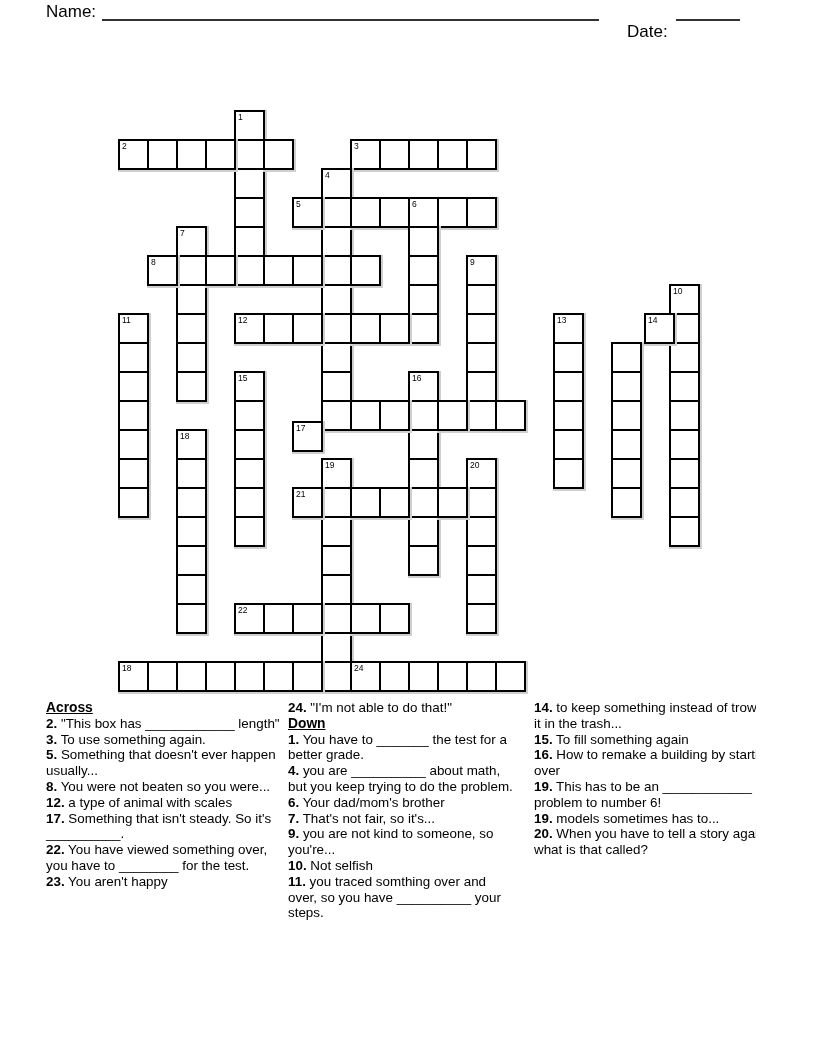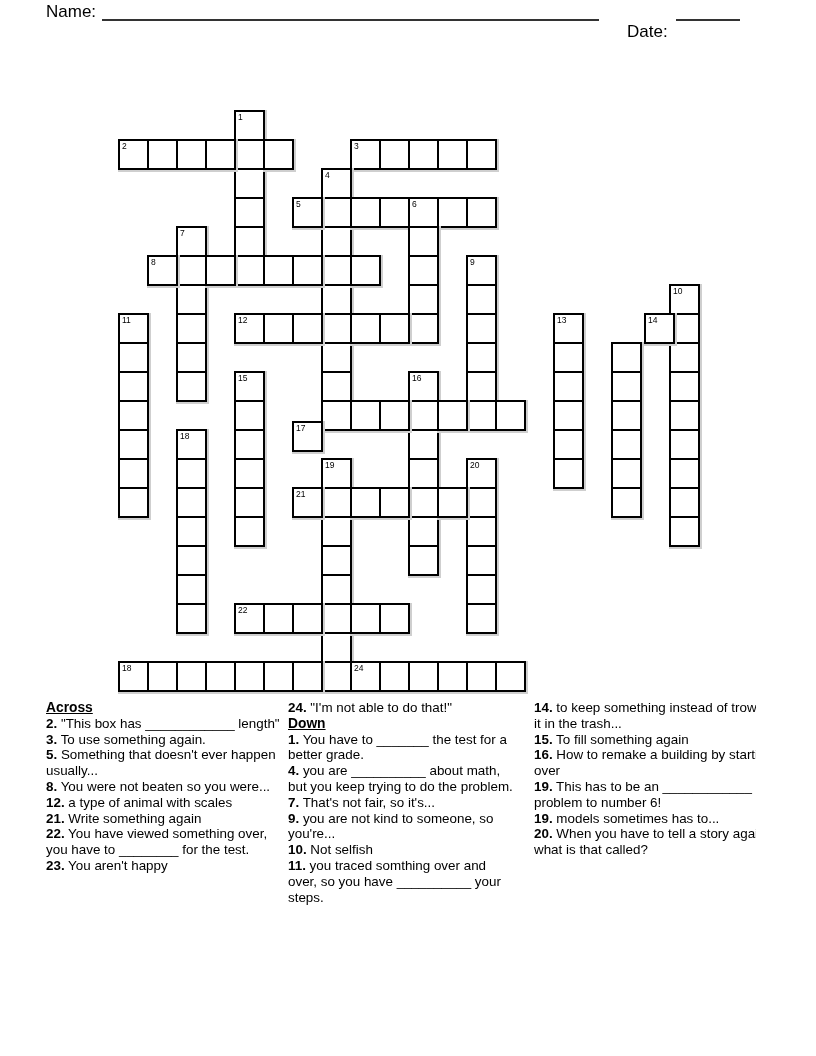--- a/index.html
+++ b/index.html
@@ -241,29 +241,30 @@
       <div class="cell" style="left: 495px; top: 661px;"></div>
     </div>
 
   <div class="clue-col col-1">
       <div class="clue-header">Across</div>
       <div class="clue"><b>2.</b> "This box has ____________ length"</div>
       <div class="clue"><b>3.</b> To use something again.</div>
       <div class="clue"><b>5.</b> Something that doesn't ever happen usually...</div>
       <div class="clue"><b>8.</b> You were not beaten so you were...</div>
       <div class="clue"><b>12.</b> a type of animal with scales</div>
-      <div class="clue"><b>21.</b> Write something again</div>
+      <div class="clue"><b>17.</b> Something that isn't steady. So it's __________.</div>
       <div class="clue"><b>22.</b> You have viewed something over, you have to ________ for the test.</div>
       <div class="clue"><b>23.</b> You aren't happy</div>
     </div>
   <div class="clue-col col-2">
       <div class="clue"><b>24.</b> "I'm not able to do that!"</div>
       <div class="clue-header">Down</div>
       <div class="clue"><b>1.</b> You have to _______ the test for a better grade.</div>
       <div class="clue"><b>4.</b> you are __________ about math, but you keep trying to do the problem.</div>
+      <div class="clue"><b>6.</b> Your dad/mom's brother</div>
       <div class="clue"><b>7.</b> That's not fair, so it's...</div>
       <div class="clue"><b>9.</b> you are not kind to someone, so you're...</div>
       <div class="clue"><b>10.</b> Not selfish</div>
       <div class="clue"><b>11.</b> you traced somthing over and over, so you have __________ your steps.</div>
     </div>
   <div class="clue-col col-3">
       <div class="clue"><b>14.</b> to keep something instead of trowing it in the trash...</div>
       <div class="clue"><b>15.</b> To fill something again</div>
       <div class="clue"><b>16.</b> How to remake a building by starting over</div>
       <div class="clue"><b>19.</b> This has to be an ____________ problem to number 6!</div>

